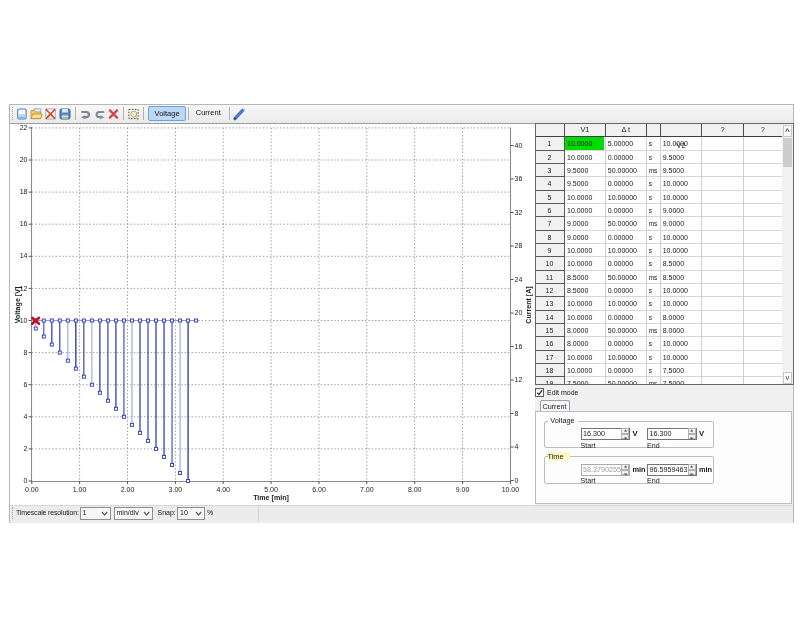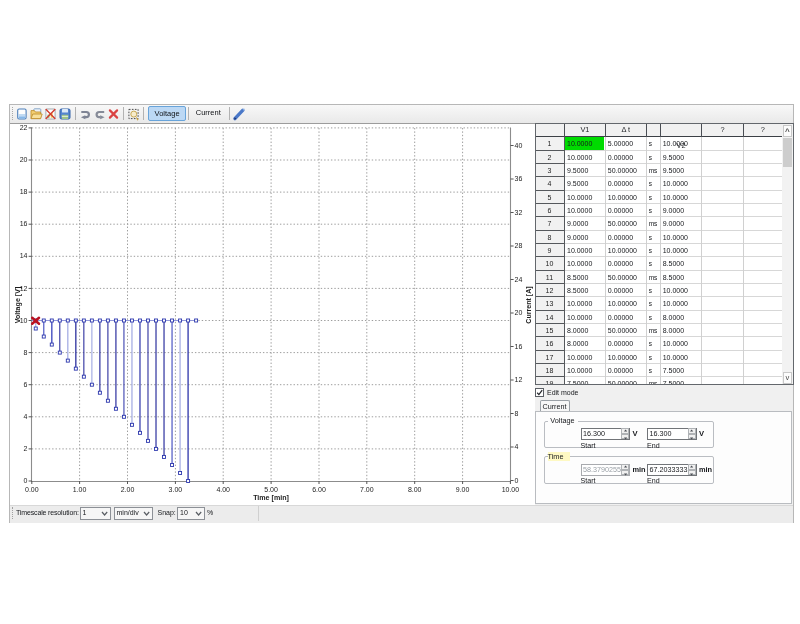--- a/index.html
+++ b/index.html
@@ -398,21 +398,21 @@
 <div style="position:absolute;left:580.5px;top:463.5px;width:49.5px;height:12.5px;background:#fff;border:1px solid #a8aaae;box-sizing:border-box"></div>
     <div style="position:absolute;left:583.0px;top:464.5px;font-size:7.2px;color:#9aa0a6;white-space:nowrap">58.3790255</div>
     <div style="position:absolute;left:621.0px;top:464.0px;width:8.2px;height:5.6px;background:#f0f0f0;border:1px solid #b0b3b6;box-sizing:border-box"></div>
     <div style="position:absolute;left:621.0px;top:469.8px;width:8.2px;height:5.6px;background:#f0f0f0;border:1px solid #b0b3b6;box-sizing:border-box"></div>
     <svg width="10" height="14" viewBox="0 0 10 14" style="position:absolute;left:620.5px;top:463.5px">
       <path d="M 3 3.4 L 4.6 1.6 L 6.2 3.4 Z" fill="#4a4e54"></path>
       <path d="M 3 9.6 L 4.6 11.4 L 6.2 9.6 Z" fill="#4a4e54"></path>
     </svg>
 <div style="position:absolute;left:632.5px;top:465px;font-size:7.4px;font-weight:bold;color:#16181c">min</div>
 <div style="position:absolute;left:647px;top:463.5px;width:49.5px;height:12.5px;background:#fff;border:1px solid #717478;box-sizing:border-box"></div>
-    <div style="position:absolute;left:649.5px;top:464.5px;font-size:7.2px;color:#16181c;white-space:nowrap">67.2033333</div>
+    <div style="position:absolute;left:649.5px;top:464.5px;font-size:7.2px;color:#16181c;white-space:nowrap">96.5959463</div>
     <div style="position:absolute;left:687.5px;top:464.0px;width:8.2px;height:5.6px;background:#f0f0f0;border:1px solid #b0b3b6;box-sizing:border-box"></div>
     <div style="position:absolute;left:687.5px;top:469.8px;width:8.2px;height:5.6px;background:#f0f0f0;border:1px solid #b0b3b6;box-sizing:border-box"></div>
     <svg width="10" height="14" viewBox="0 0 10 14" style="position:absolute;left:687px;top:463.5px">
       <path d="M 3 3.4 L 4.6 1.6 L 6.2 3.4 Z" fill="#4a4e54"></path>
       <path d="M 3 9.6 L 4.6 11.4 L 6.2 9.6 Z" fill="#4a4e54"></path>
     </svg>
 <div style="position:absolute;left:699px;top:465px;font-size:7.4px;font-weight:bold;color:#16181c">min</div>
 <div style="position:absolute;left:580.5px;top:476.6px;font-size:7.1px;color:#16181c">Start</div>
 <div style="position:absolute;left:647px;top:476.6px;font-size:7.1px;color:#16181c">End</div>
 <div style="position:absolute;left:9.5px;top:505px;width:783px;height:16.5px;background:#ececec;border-top:1px solid #d8d8d8"></div>

